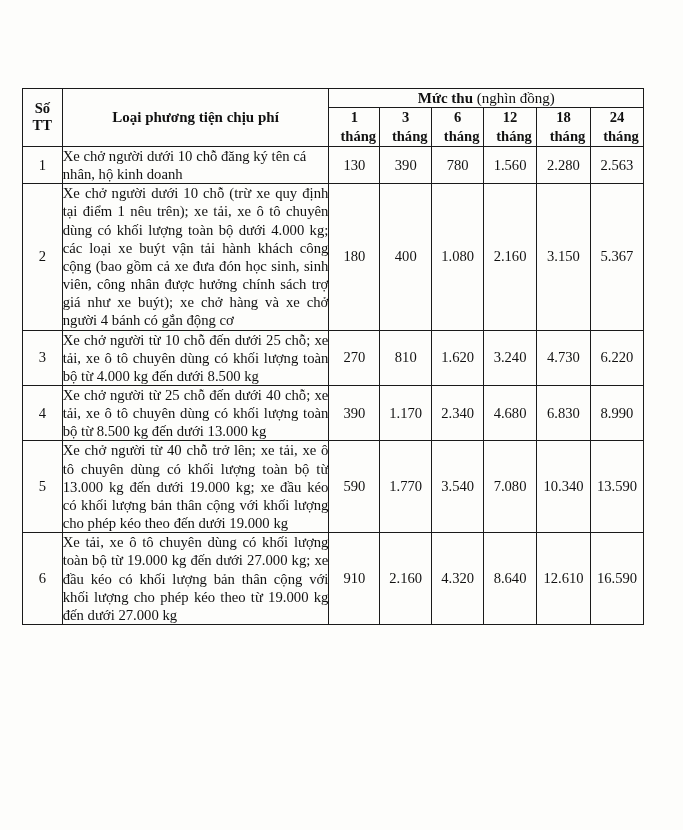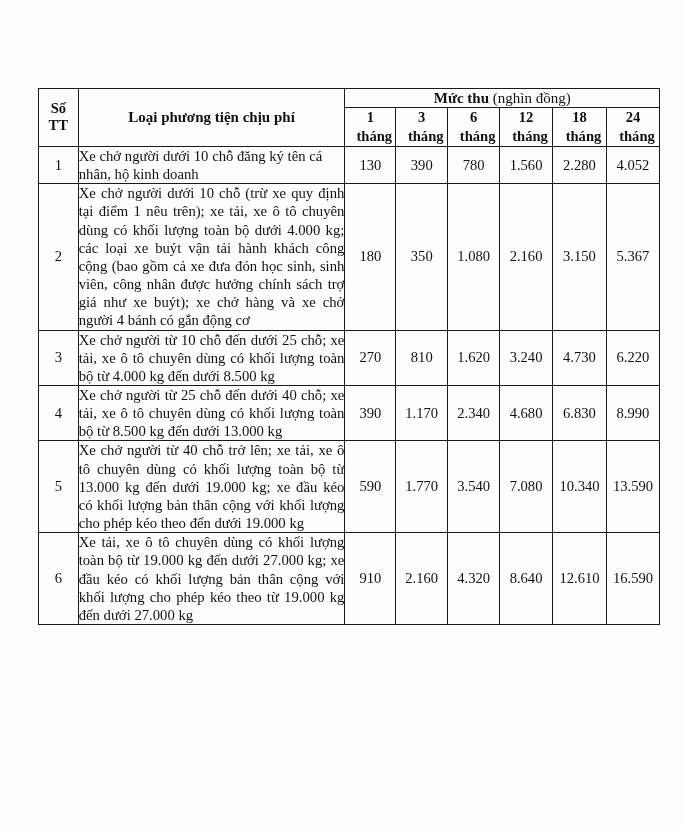--- a/index.html
+++ b/index.html
@@ -36,21 +36,21 @@
     line-height: 1.25;
   }
   .section-line .lead {
     font-weight: bold;
   }
   .section-line .rest {
     font-weight: normal;
   }
   table.fee-table {
     position: absolute;
-    left: 38px;
+    left: 22px;
     top: 88px;
     width: 622px;
     border-collapse: collapse;
     table-layout: fixed;
     font-size: 14.6px;
   }
   table.fee-table th,
   table.fee-table td {
     border: 1px solid #1a1a1a;
     padding: 0;
@@ -181,27 +181,27 @@
     </thead>
     <tbody>
       <tr>
         <td class="c-stt">1</td>
         <td class="c-desc short">Xe chở người dưới 10 chỗ đăng ký tên cá nhân, hộ kinh doanh</td>
         <td class="c-num">130</td>
         <td class="c-num">390</td>
         <td class="c-num">780</td>
         <td class="c-num">1.560</td>
         <td class="c-num">2.280</td>
-        <td class="c-num">4.052</td>
+        <td class="c-num">2.563</td>
       </tr>
       <tr>
         <td class="c-stt">2</td>
         <td class="c-desc">Xe chở người dưới 10 chỗ (trừ xe quy định tại điểm 1 nêu trên); xe tải, xe ô tô chuyên dùng có khối lượng toàn bộ dưới 4.000 kg; các loại xe buýt vận tải hành khách công cộng (bao gồm cả xe đưa đón học sinh, sinh viên, công nhân được hưởng chính sách trợ giá như xe buýt); xe chở hàng và xe chở người 4 bánh có gắn động cơ</td>
         <td class="c-num">180</td>
-        <td class="c-num">350</td>
+        <td class="c-num">400</td>
         <td class="c-num">1.080</td>
         <td class="c-num">2.160</td>
         <td class="c-num">3.150</td>
         <td class="c-num">5.367</td>
       </tr>
       <tr>
         <td class="c-stt">3</td>
         <td class="c-desc">Xe chở người từ 10 chỗ đến dưới 25 chỗ; xe tải, xe ô tô chuyên dùng có khối lượng toàn bộ từ 4.000 kg đến dưới 8.500 kg</td>
         <td class="c-num">270</td>
         <td class="c-num">810</td>

